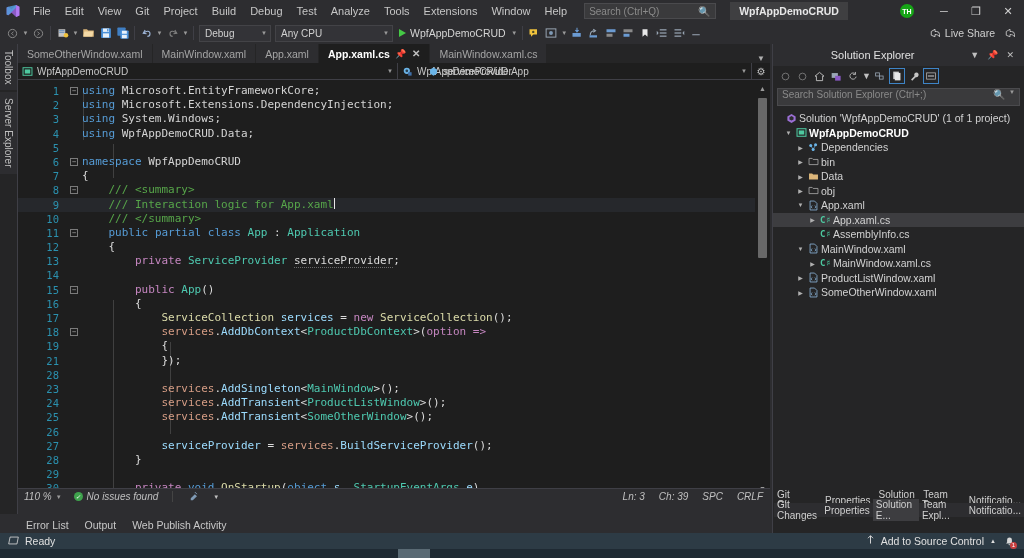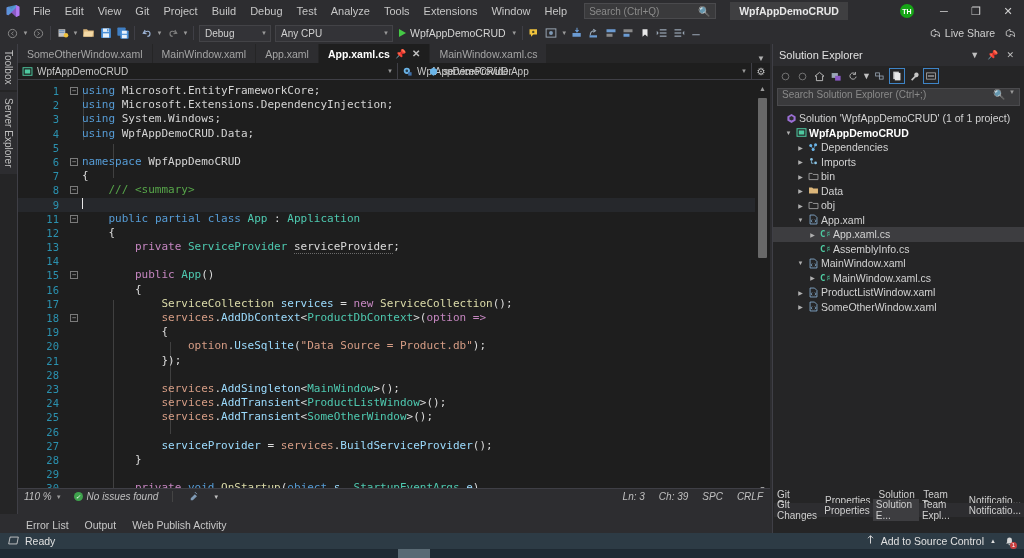--- a/index.html
+++ b/index.html
@@ -199,21 +199,21 @@
 
   
   .sepanel {
     position:absolute; top:44px; left:772px; width:252px; height:489px;
     background:#252526; border-left:1px solid #3f3f46;
   }
   .sehead {
     height:22px; display:flex; align-items:center; padding:0 6px;
     background:#2d2d30;
   }
-  .sehead .t { font-size:11px; color:#e0e0e0; flex:1; }
+  .sehead .t { font-size:11px; color:#e0e0e0; flex:1;text-align:center; }
   .sehead .hi { color:#c0c0c0; font-size:9px; padding:0 4px; }
   .setoolbar {
     height:20px; display:flex; align-items:center; padding:0 4px; gap:1px;
     background:#252526;
   }
   .seti {
     width:16px; height:16px; display:flex; align-items:center; justify-content:center;
     font-size:9px; color:#c0c0c0;
   }
   .seti.boxed { border:1px solid #3e84c6; }
@@ -531,42 +531,42 @@
       <div class="cline"><span class="lnum">4</span><span class="glyph"></span><span class="ctext"><span class="kw">using</span><span class="pln"> </span><span class="ns">WpfAppDemoCRUD.Data;</span></span></div>
 
       <div class="cline"><span class="lnum">5</span><span class="glyph"></span><span class="ctext"></span></div>
 
       <div class="cline"><span class="lnum">6</span><span class="glyph"><span class="fold">−</span></span><span class="ctext"><span class="kw">namespace</span><span class="pln"> </span><span class="ns">WpfAppDemoCRUD</span></span></div>
 
       <div class="cline"><span class="lnum">7</span><span class="glyph"></span><span class="ctext"><span class="pln">{</span></span></div>
 
       <div class="cline"><span class="lnum">8</span><span class="glyph"><span class="fold">−</span></span><span class="ctext"><span class="cmt">    /// &lt;summary&gt;</span></span></div>
 
-      <div class="cline cur"><span class="lnum">9</span><span class="glyph"></span><span class="ctext"><span class="caret-bar"></span></span></div>
-
+      <div class="cline cur"><span class="lnum">9</span><span class="glyph"></span><span class="ctext"><span class="cmt">    /// Interaction logic for App.xaml</span><span class="caret-bar"></span></span></div>
+
+      <div class="cline"><span class="lnum">10</span><span class="glyph"></span><span class="ctext"><span class="cmt">    /// &lt;/summary&gt;</span></span></div>
 
       <div class="cline"><span class="lnum">11</span><span class="glyph"><span class="fold">−</span></span><span class="ctext"><span class="pln">    </span><span class="kw">public</span><span class="pln"> </span><span class="kw">partial</span><span class="pln"> </span><span class="kw">class</span><span class="pln"> </span><span class="typ">App</span><span class="pln"> : </span><span class="typ">Application</span></span></div>
 
       <div class="cline"><span class="lnum">12</span><span class="glyph"></span><span class="ctext"><span class="pln">    {</span></span></div>
 
       <div class="cline"><span class="lnum">13</span><span class="glyph"></span><span class="ctext"><span class="pln">        </span><span class="kwp">private</span><span class="pln"> </span><span class="typ">ServiceProvider</span><span class="pln"> </span><span class="pln sqwave">serviceProvider</span><span class="pln">;</span></span></div>
 
       <div class="cline"><span class="lnum">14</span><span class="glyph"></span><span class="ctext"></span></div>
 
       <div class="cline"><span class="lnum">15</span><span class="glyph"><span class="fold">−</span></span><span class="ctext"><span class="pln">        </span><span class="kwp">public</span><span class="pln"> </span><span class="typ">App</span><span class="pln">()</span></span></div>
 
       <div class="cline"><span class="lnum">16</span><span class="glyph"></span><span class="ctext"><span class="pln">        {</span></span></div>
 
       <div class="cline"><span class="lnum">17</span><span class="glyph"></span><span class="ctext"><span class="pln">            </span><span class="mth">ServiceCollection</span><span class="pln"> </span><span class="var">services</span><span class="pln"> = </span><span class="kwp">new</span><span class="pln"> </span><span class="mth">ServiceCollection</span><span class="pln">();</span></span></div>
 
       <div class="cline"><span class="lnum">18</span><span class="glyph"><span class="fold">−</span></span><span class="ctext"><span class="pln">            </span><span class="str">services</span><span class="pln">.</span><span class="var">AddDbContext</span><span class="pln">&lt;</span><span class="typ">ProductDbContext</span><span class="pln">&gt;(</span><span class="kwp">option =&gt;</span></span></div>
 
       <div class="cline"><span class="lnum">19</span><span class="glyph"></span><span class="ctext"><span class="pln">            {</span></span></div>
 
-      <div class="cline"><span class="lnum">20</span><span class="glyph"></span><span class="ctext"><span class="pln">                </span><span class="str">option</span><span class="pln">.</span><span class="var">UseSqlite</span><span class="pln">(</span><span class="str">"Data Source = Product.db"</span><span class="pln">);</span></span></div>
 
       <div class="cline"><span class="lnum">21</span><span class="glyph"></span><span class="ctext"><span class="pln">            });</span></span></div>
 
       <div class="cline"><span class="lnum">28</span><span class="glyph"></span><span class="ctext"></span></div>
 
       <div class="cline"><span class="lnum">23</span><span class="glyph"></span><span class="ctext"><span class="pln">            </span><span class="str">services</span><span class="pln">.</span><span class="var">AddSingleton</span><span class="pln">&lt;</span><span class="typ">MainWindow</span><span class="pln">&gt;();</span></span></div>
 
       <div class="cline"><span class="lnum">24</span><span class="glyph"></span><span class="ctext"><span class="pln">            </span><span class="str">services</span><span class="pln">.</span><span class="var">AddTransient</span><span class="pln">&lt;</span><span class="typ">ProductListWindow</span><span class="pln">&gt;();</span></span></div>
 
       <div class="cline"><span class="lnum">25</span><span class="glyph"></span><span class="ctext"><span class="pln">            </span><span class="str">services</span><span class="pln">.</span><span class="var">AddTransient</span><span class="pln">&lt;</span><span class="typ">SomeOtherWindow</span><span class="pln">&gt;();</span></span></div>
@@ -716,31 +716,20 @@
             <svg width="11" height="11" viewBox="0 0 16 16">
               <circle cx="4" cy="5" r="2.2" fill="#6bb5e8"></circle>
               <circle cx="11" cy="4" r="2.2" fill="#6bb5e8"></circle>
               <circle cx="7.5" cy="11" r="2.2" fill="#6bb5e8"></circle>
               <path d="M4 5l3.5 6M11 4L7.5 11" stroke="#6bb5e8" stroke-width="1"></path>
             </svg>
           </span>
         <span class="lb">Dependencies</span>
       </div>
 
-      <div class="trow" style="padding-left:22px">
-        <span class="exp">▶</span>
-        <span class="ic">
-            <svg width="11" height="11" viewBox="0 0 16 16">
-              <circle cx="5" cy="5" r="2" fill="#8ac6e8"></circle>
-              <circle cx="11" cy="10" r="2" fill="#8ac6e8"></circle>
-              <path d="M5 7.5v3h3" stroke="#8ac6e8" stroke-width="1.2" fill="none"></path>
-            </svg>
-          </span>
-        <span class="lb">Imports</span>
-      </div>
 
       <div class="trow" style="padding-left:22px">
         <span class="exp">▶</span>
         <span class="ic">
             <svg width="11" height="11" viewBox="0 0 16 16">
               <path d="M1.5 3.5h4.5L7.5 5h7v7.5h-13z" fill="none" stroke="#a9a9a9" stroke-width="1.2"></path>
             </svg>
           </span>
         <span class="lb">bin</span>
       </div>

